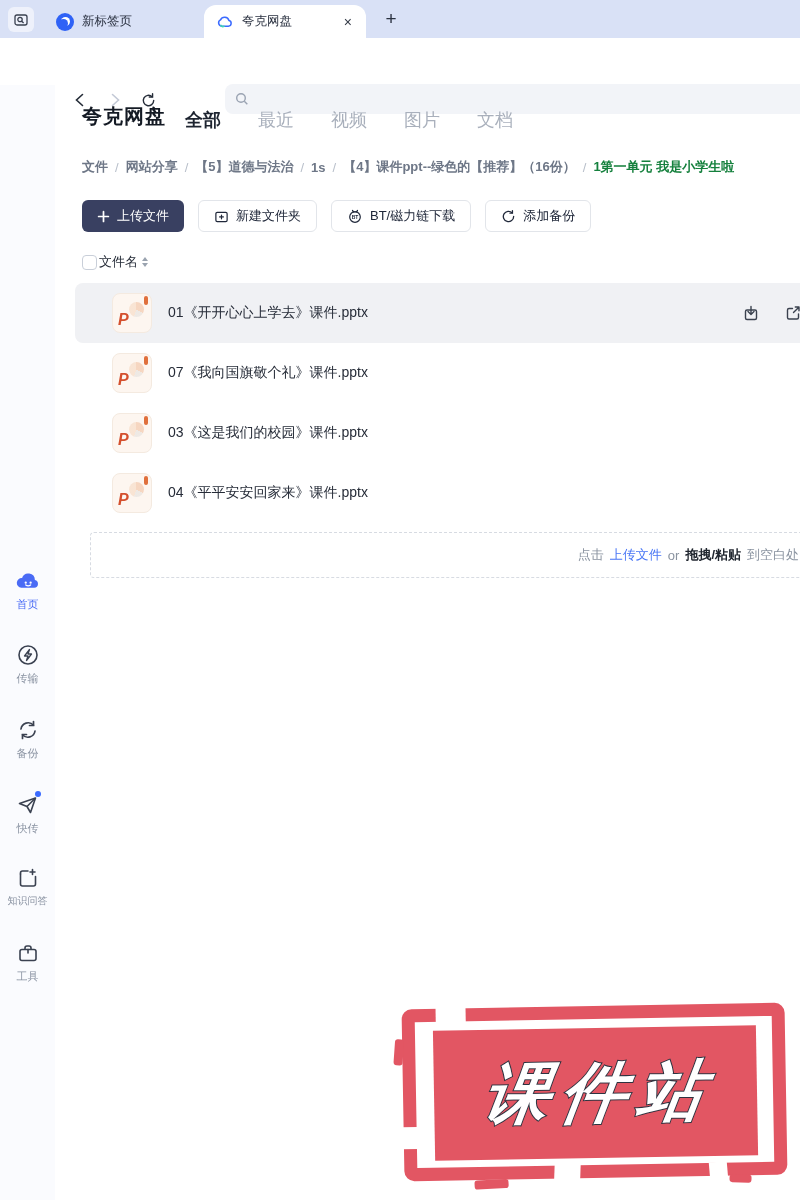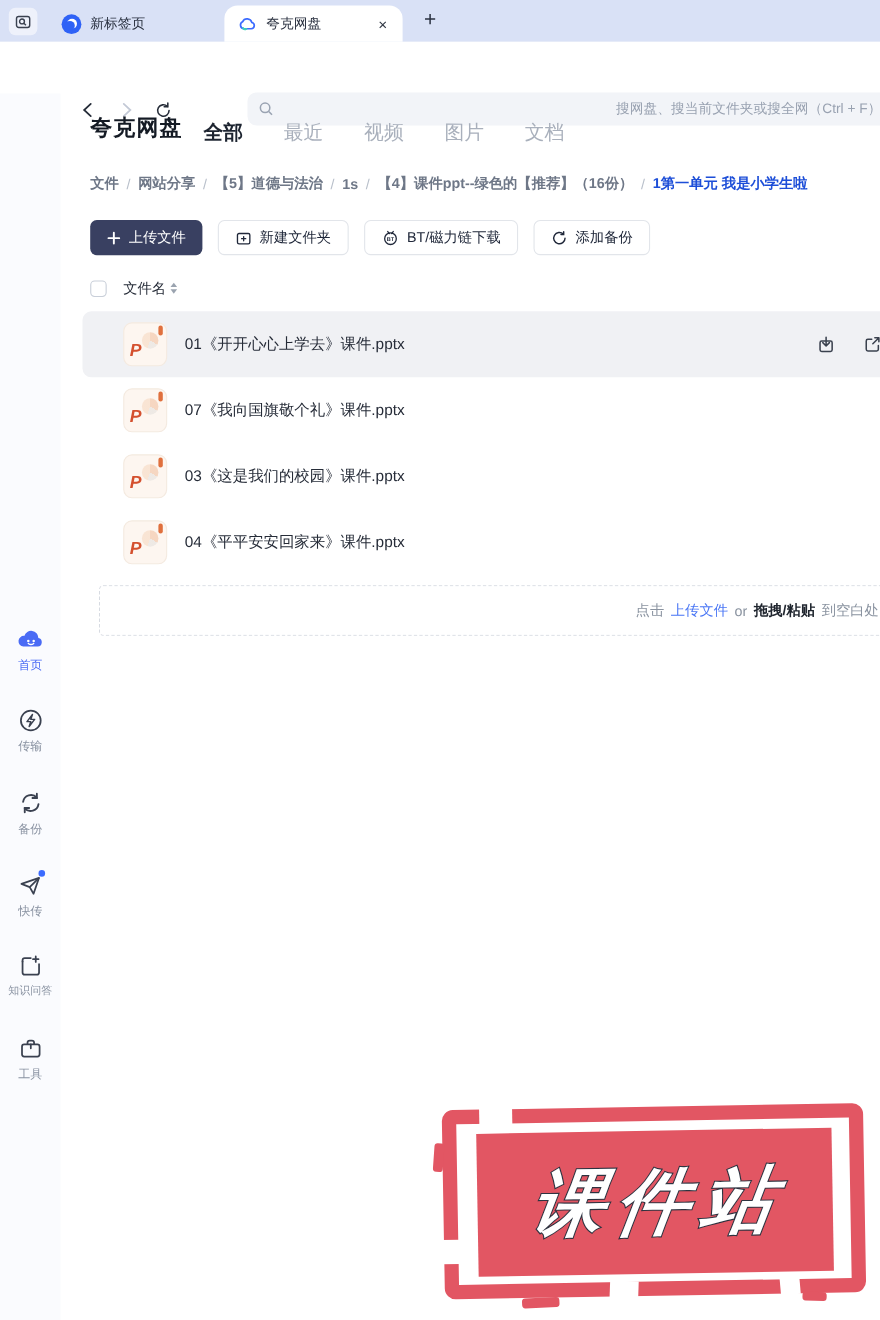--- a/index.html
+++ b/index.html
@@ -55,31 +55,31 @@
   .page-title { position:absolute; left:82px; top:103px; font-size:20px; font-weight:700; color:#141a24; letter-spacing:1px; }
   .main-tabs { position:absolute; left:185px; top:108px; display:flex; gap:37px; font-size:18px; color:#a9b0bc; }
   .main-tabs .mtab { cursor:pointer; }
   .main-tabs .mtab.active { color:#1d2430; font-weight:700; }
 
   
   .breadcrumb { position:absolute; left:82px; top:158px; width:720px; font-size:13px; font-weight:600;
     color:#6e7787; display:flex; flex-wrap:nowrap; white-space:nowrap; align-items:center; }
   .breadcrumb .sep { color:#b8bfca; margin:0 7px; font-weight:400; }
   .breadcrumb .crumb { cursor:pointer; }
-  .breadcrumb .crumb.current { color:#1d4ed8; font-weight:700; cursor:default; }
+  .breadcrumb .crumb.current { color:#15803d; font-weight:700; cursor:default; }
 
   
   .actions { position:absolute; left:82px; top:200px; display:flex; gap:14px; }
   .btn { height:32px; display:flex; align-items:center; gap:7px; padding:0 15px; border-radius:6px;
     font-size:13px; cursor:pointer; white-space:nowrap; }
   .btn.primary { background:#394061; color:#fff; }
   .btn.ghost { background:#fff; border:1px solid #e2e5ea; color:#20283a; }
 
   
-  .list-header { position:absolute; left:82px; top:253px; display:flex; align-items:center; gap:15px; }
+  .list-header { position:absolute; left:82px; top:253px; display:flex; align-items:center; gap:2px; }
   .checkbox { width:15px; height:15px; border:1.5px solid #c9cfd9; border-radius:4px; background:#fff; cursor:pointer; }
   .col-label { font-size:13px; color:#262c38; font-weight:500; cursor:pointer; display:flex; align-items:center; gap:4px; }
   .sort-stack { display:flex; flex-direction:column; gap:2px; }
   .tri-up { width:0; height:0; border-left:3.5px solid transparent; border-right:3.5px solid transparent; border-bottom:4.5px solid #9aa3af; }
   .tri-dn { width:0; height:0; border-left:3.5px solid transparent; border-right:3.5px solid transparent; border-top:4.5px solid #9aa3af; }
 
   
   .file-list { position:absolute; left:75px; top:283px; width:745px; }
   .frow { position:relative; height:60px; display:flex; align-items:center; border-radius:8px; cursor:pointer; }
   .frow.hover { background:#f0f1f4; }
@@ -167,21 +167,20 @@
       <path d="M13.3 1.8 L13.3 5.3 L9.8 5.3"></path>
     </svg>
   </div>
   <div class="search-pill">
     <span class="mag">
       <svg width="14" height="14" viewBox="0 0 14 14" fill="none" stroke="#9aa3b2" stroke-width="1.4">
         <circle cx="6" cy="6" r="4.3"></circle>
           <path d="M9.3 9.3 L12.3 12.3"></path>
       </svg>
     </span>
-    <span class="search-placeholder">搜网盘、搜当前文件夹或搜全网（Ctrl + F）</span>
   </div>
 </div>
 
 <div class="sidebar">
 
   <div class="side-item active" style="top:483px;">
     <span class="side-icon">
       <svg width="26" height="26" viewBox="0 0 24 24">
         <path d="M6 18.5 h12.5 a3.8 3.8 0 0 0 .6-7.5 A6.3 6.3 0 0 0 6.8 9.2 A4.4 4.4 0 0 0 6 18.5 Z" fill="#4a6bf5"></path>
         <circle cx="10.3" cy="13.6" r="1.1" fill="#fff"></circle>

